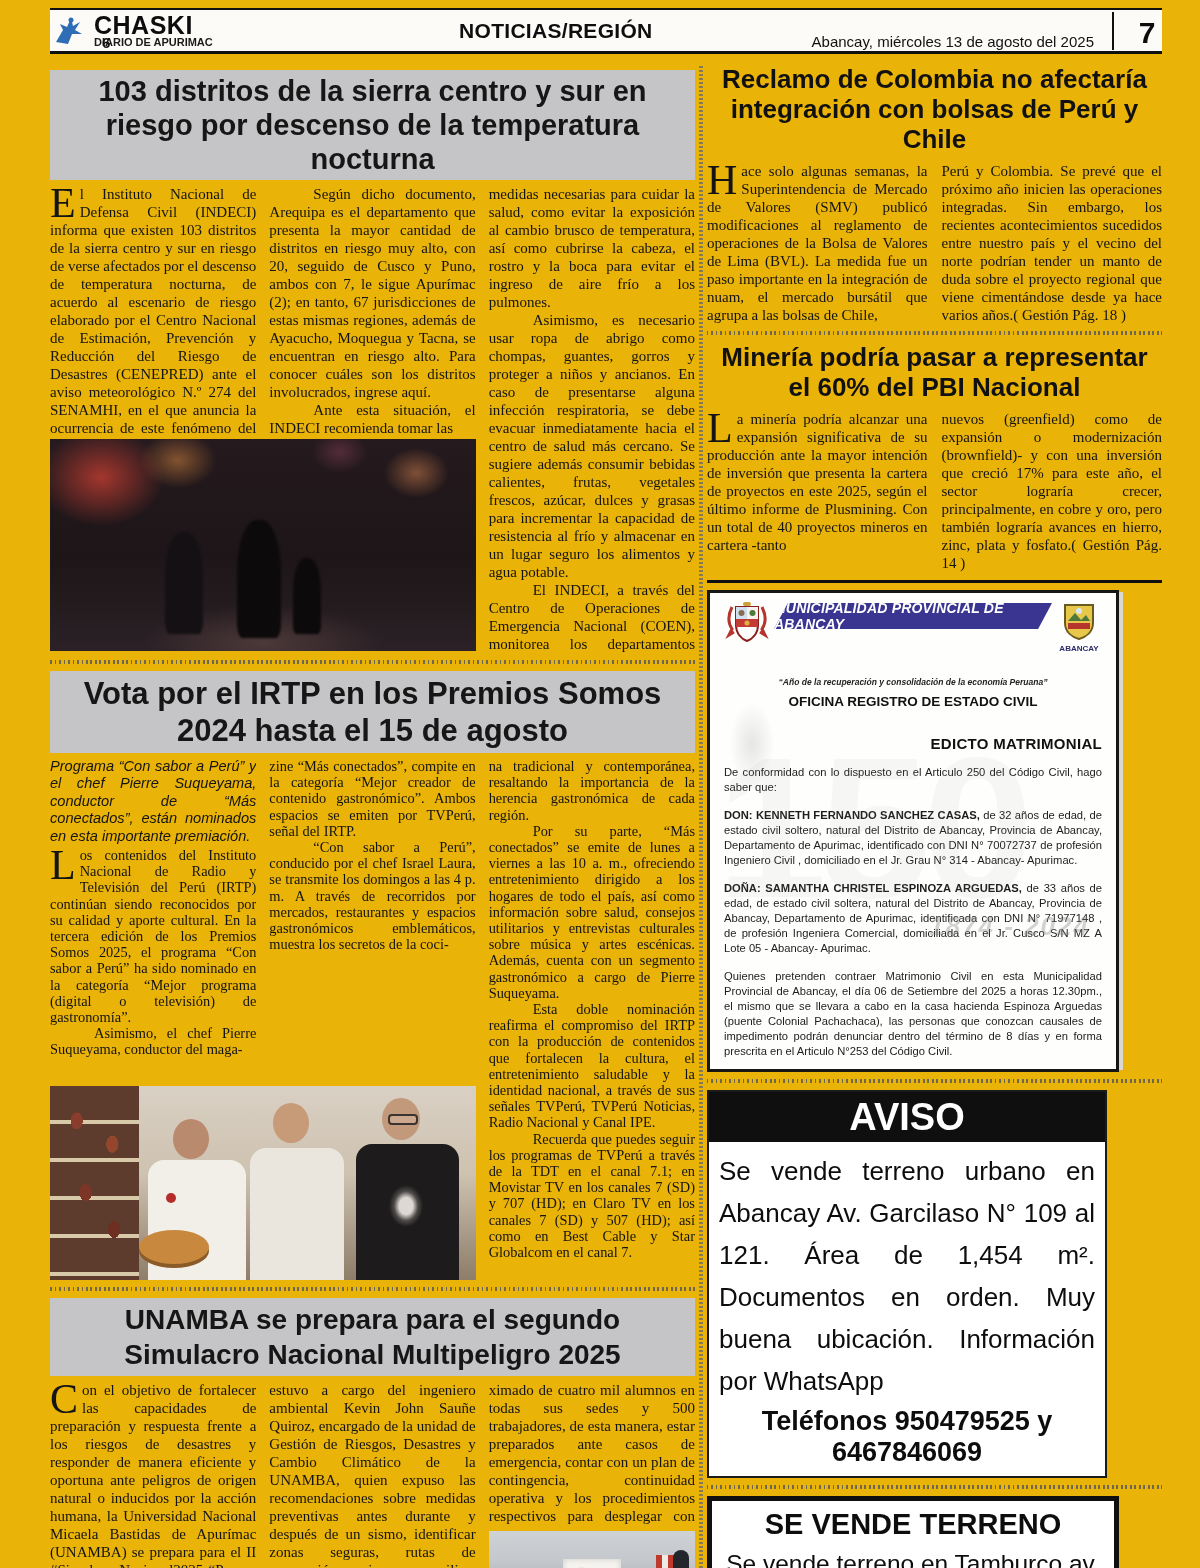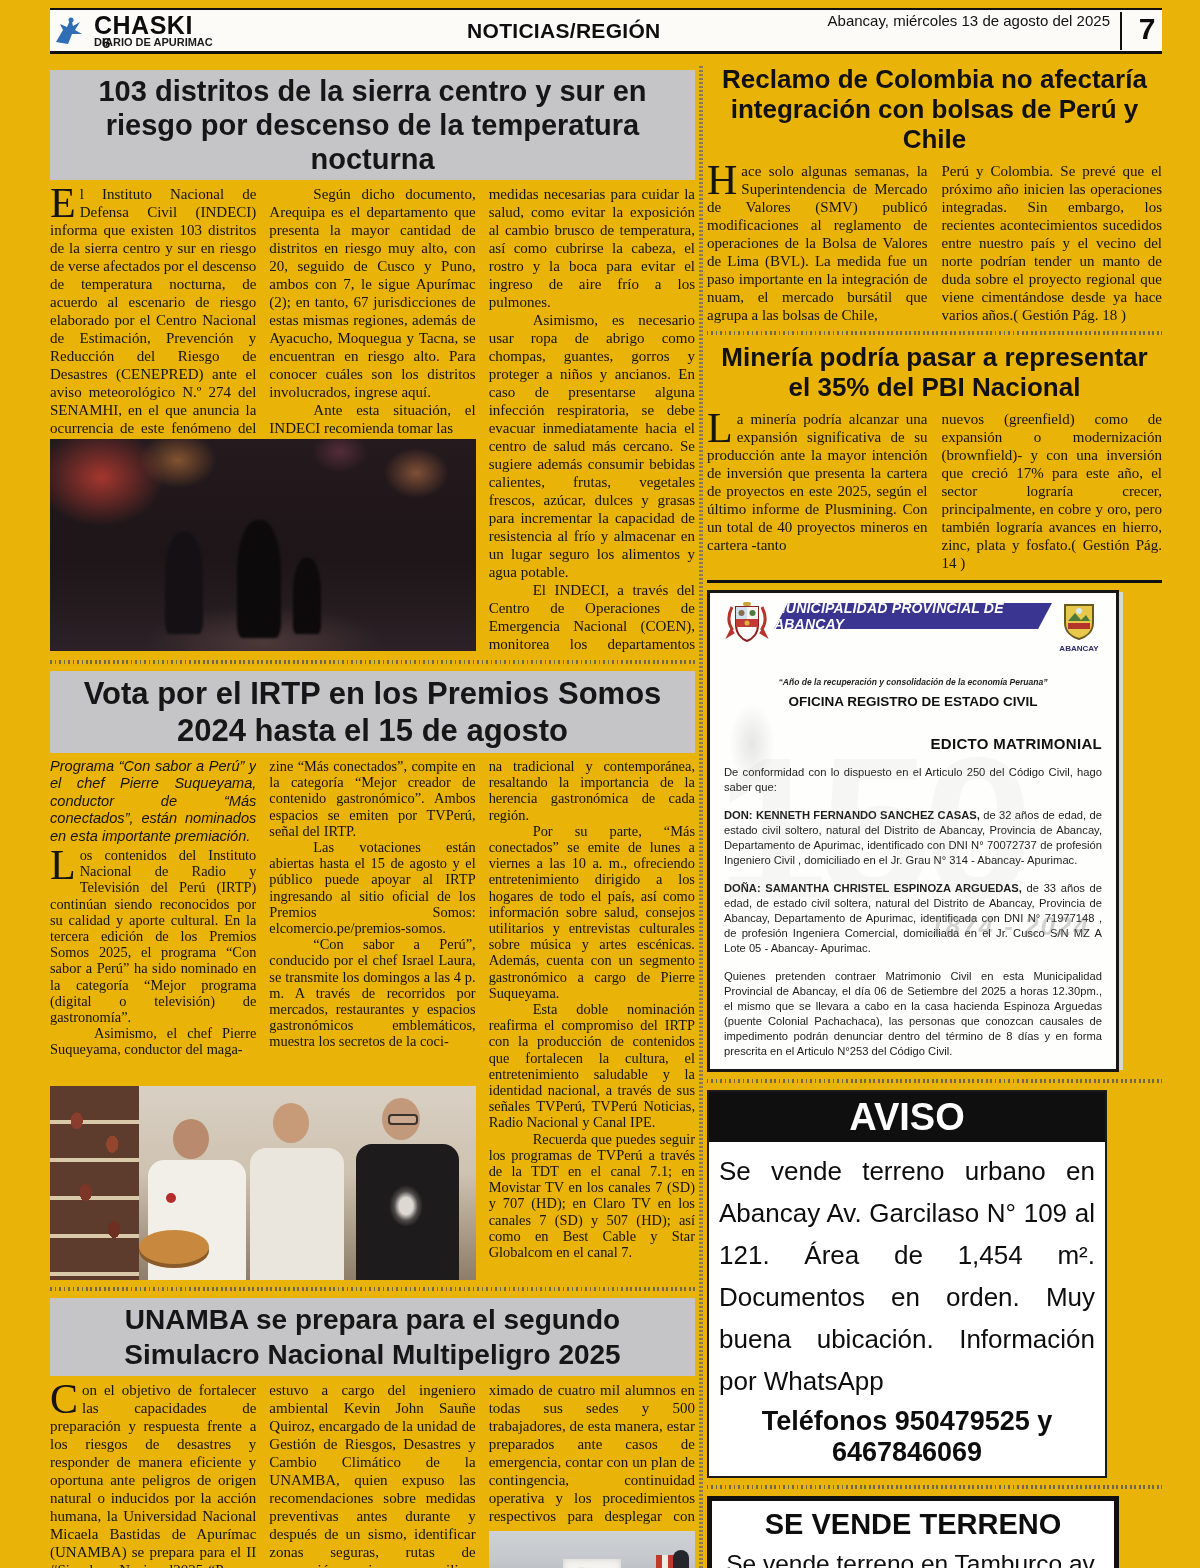--- a/index.html
+++ b/index.html
@@ -15,21 +15,21 @@
   .masthead{
     position:absolute; left:50px; right:38px; top:8px; height:46px;
     border-top:2px solid #101010; border-bottom:3px solid #101010;
     display:flex; align-items:center; background:#fcfbf8;
   }
   .logo{ display:flex; align-items:center; gap:6px; width:250px; position:relative; }
   .logo-text .t1{ font-family:"Liberation Sans",sans-serif; font-weight:700; font-size:25px; line-height:24px; letter-spacing:.5px; color:#0d0d0d;}
   .logo-text .t2{ font-family:"Liberation Sans",sans-serif; font-weight:700; font-size:11px; line-height:11px; color:#1a1a1a;}
   .mast-artifact{ position:absolute; left:52px; top:22px; font-family:"Liberation Sans",sans-serif; font-weight:700; font-size:15px; color:#111;}
   .section-title{ flex:1; text-align:center; font-family:"Liberation Sans",sans-serif; font-weight:700; font-size:21px; color:#0e0e0e; letter-spacing:.3px;}
-  .mast-right{ display:flex; align-items:flex-start; gap:10px; }
+  .mast-right{ display:flex; align-items:flex-end; gap:18px; }
   .mast-date{ font-family:"Liberation Sans",sans-serif; font-size:15px; color:#111; }
   .mast-vline{ width:2px; height:38px; background:#101010; }
   .mast-page{ font-family:"Liberation Sans",sans-serif; font-weight:700; font-size:30px; width:30px; text-align:center; color:#0c0c0c;}
 
   
   .content{ position:absolute; top:62px; left:50px; right:38px; bottom:0; display:flex; }
   .left-sec{ width:645px; }
   .v-div{ width:4px; margin:4px 4px 0 4px;
     background:repeating-linear-gradient(0deg,#6b6b6b 0 1.5px, transparent 1.5px 4px);
     opacity:.8; }
@@ -210,21 +210,20 @@
       <div class="art-irtp">
         <div class="hbox h-irtp">Vota por el IRTP en los Premios Somos 2024 hasta el 15 de agosto</div>
         <div class="grid3 bodytx-sm">
           <div class="gcol c1">
             <p class="lead">Programa “Con sabor a Perú” y el chef Pierre Suqueyama, conductor de “Más conectados”, están nominados en esta importante premiación.</p>
             <p class="jp"><span class="dc">L</span><span>os contenidos del Instituto Nacional de Radio y Televisión del Perú (IRTP) continúan siendo reconocidos por su calidad y aporte cultural. En la tercera edición de los Premios Somos 2025, el programa “Con sabor a Perú” ha sido nominado en la categoría “Mejor programa (digital o televisión) de gastronomía”.</span></p>
             <p class="ind">Asimismo, el chef Pierre Suqueyama, conductor del maga-</p>
           </div>
           <div class="gcol c2">
             <p class="jp">zine “Más conectados”, compite en la categoría “Mejor creador de contenido gastronómico”. Ambos espacios se emiten por TVPerú, señal del IRTP.</p>
-            <p class="ind">Las votaciones están abiertas hasta el 15 de agosto y el público puede apoyar al IRTP ingresando al sitio oficial de los Premios Somos: elcomercio.pe/premios-somos.</p>
             <p class="ind">“Con sabor a Perú”, conducido por el chef Israel Laura, se transmite los domingos a las 4 p. m. A través de recorridos por mercados, restaurantes y espacios gastronómicos emblemáticos, muestra los secretos de la coci-</p>
           </div>
           <div class="gcol c3">
             <p class="jp">na tradicional y contemporánea, resaltando la importancia de la herencia gastronómica de cada región.</p>
             <p class="ind">Por su parte, “Más conectados” se emite de lunes a viernes a las 10 a. m., ofreciendo entretenimiento dirigido a los hogares de todo el país, así como información sobre salud, consejos utilitarios y entrevistas culturales sobre música y artes escénicas. Además, cuenta con un segmento gastronómico a cargo de Pierre Suqueyama.</p>
             <p class="ind">Esta doble nominación reafirma el compromiso del IRTP con la producción de contenidos que fortalecen la cultura, el entretenimiento saludable y la identidad nacional, a través de sus señales TVPerú, TVPerú Noticias, Radio Nacional y Canal IPE.</p>
             <p class="ind">Recuerda que puedes seguir los programas de TVPerú a través de la TDT en el canal 7.1; en Movistar TV en los canales 7 (SD) y 707 (HD); en Claro TV en los canales 7 (SD) y 507 (HD); así como en Best Cable y Star Globalcom en el canal 7.</p>
           </div>
           <div class="photo-chefs">
             <div class="shelf"></div>
@@ -276,21 +275,21 @@
           </div>
           <div class="gcol">
             <p class="jp">Perú y Colombia.  Se prevé que el próximo año inicien las operaciones integradas. Sin embargo, los recientes acontecimientos sucedidos entre nuestro país y el vecino del norte podrían tender un manto de duda sobre el proyecto regional que viene cimentándose desde ya hace varios años.( Gestión Pág. 18 )</p>
           </div>
         </div>
       </div>
 
       <hr class="hr-dot">
 
       <div>
-        <div class="r-head">Minería podría pasar a representar el 35% del PBI Nacional</div>
+        <div class="r-head">Minería podría pasar a representar el 60% del PBI Nacional</div>
         <div class="grid2 bodytx">
           <div class="gcol">
             <p class="jp"><span class="dc">L</span><span>a minería podría alcanzar una expansión significativa de su producción ante la mayor intención de inversión que presenta la cartera de proyectos en este 2025, según el último informe de Plusmining.   Con un total de 40 proyectos mineros en cartera -tanto</span></p>
           </div>
           <div class="gcol">
             <p class="jp">nuevos (greenfield) como de expansión o modernización (brownfield)- y con una inversión que creció 17% para este año, el sector lograría crecer, principalmente, en cobre y oro, pero también lograría avances en hierro, zinc, plata y fosfato.( Gestión Pág. 14 )</p>
           </div>
         </div>
       </div>
 

